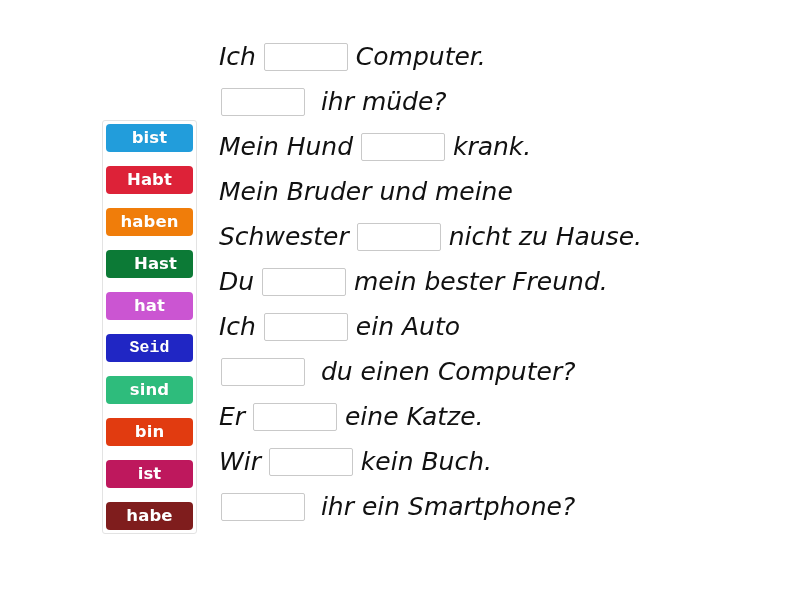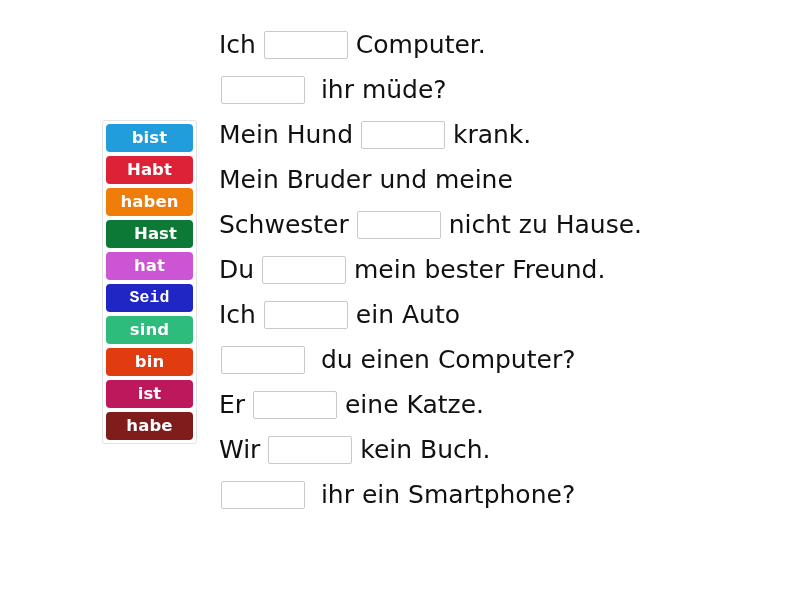--- a/index.html
+++ b/index.html
@@ -25,21 +25,21 @@
     position: absolute;
     left: 102px;
     top: 120px;
     width: 95px;
     padding: 3px 3px 3px 3px;
     background: #ffffff;
     border: 1px solid #e3e3e3;
     border-radius: 3px;
     display: flex;
     flex-direction: column;
-    gap: 4px;
+    gap: 14px;
   }
 
   .tile {
     height: 28px;
     border-radius: 4px;
     display: flex;
     align-items: center;
     justify-content: center;
     color: #ffffff;
     font-weight: bold;
@@ -48,22 +48,23 @@
     cursor: grab;
     user-select: none;
     line-height: 1;
     text-shadow: 0 0 1px rgba(0,0,0,0.12);
   }
 
   
   #sentences {
     position: absolute;
     left: 219px;
-    top: 22px;
+    top: 34px;
     width: 560px;
+    font-style: italic;
   }
 
   .line {
     height: 45px;
     display: flex;
     align-items: center;
     font-size: 25px;
     color: #111111;
     white-space: pre;
     line-height: 1;

